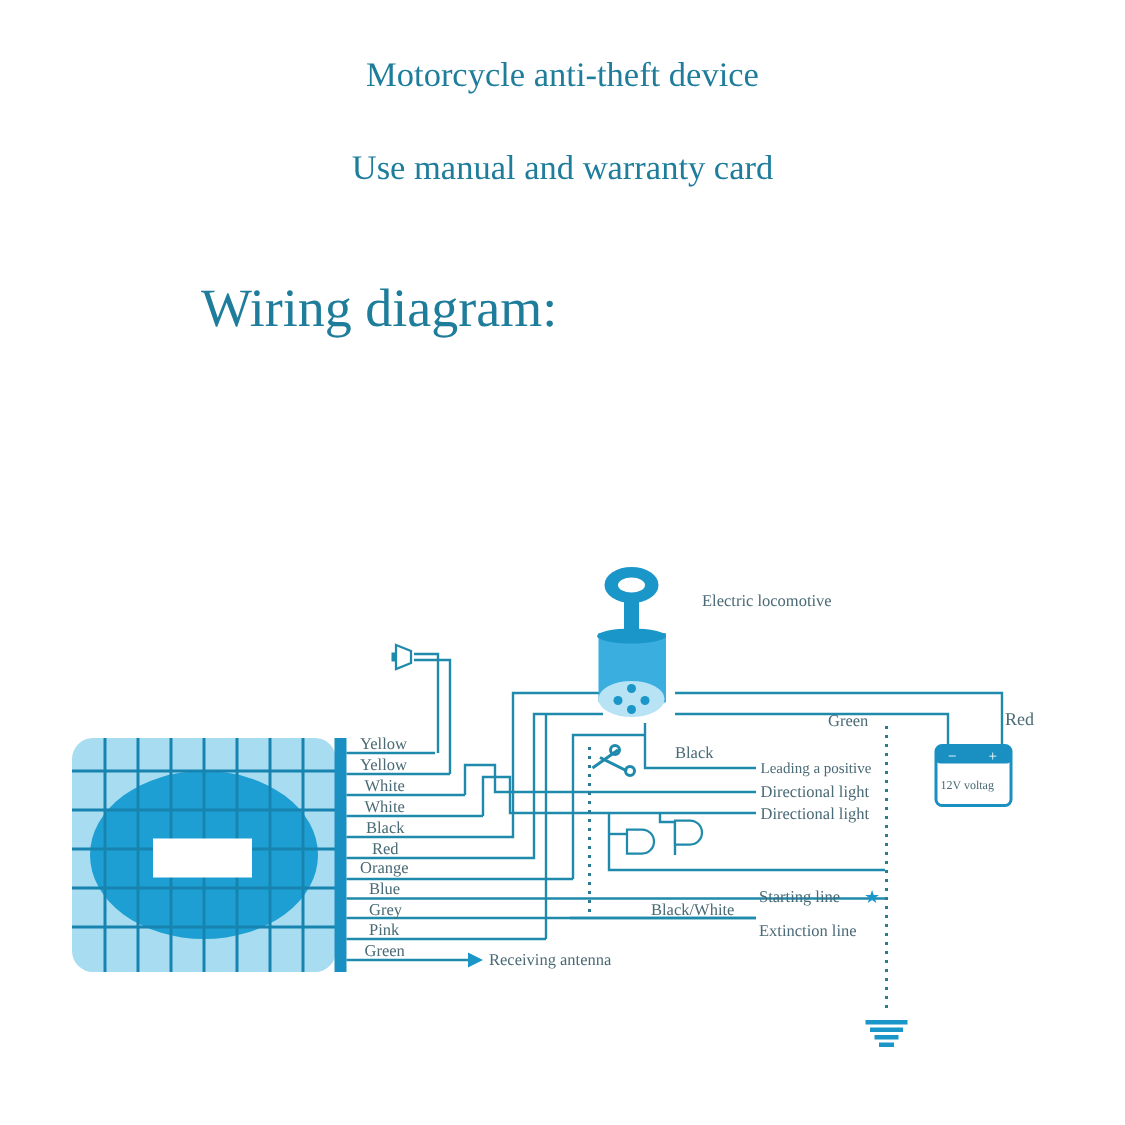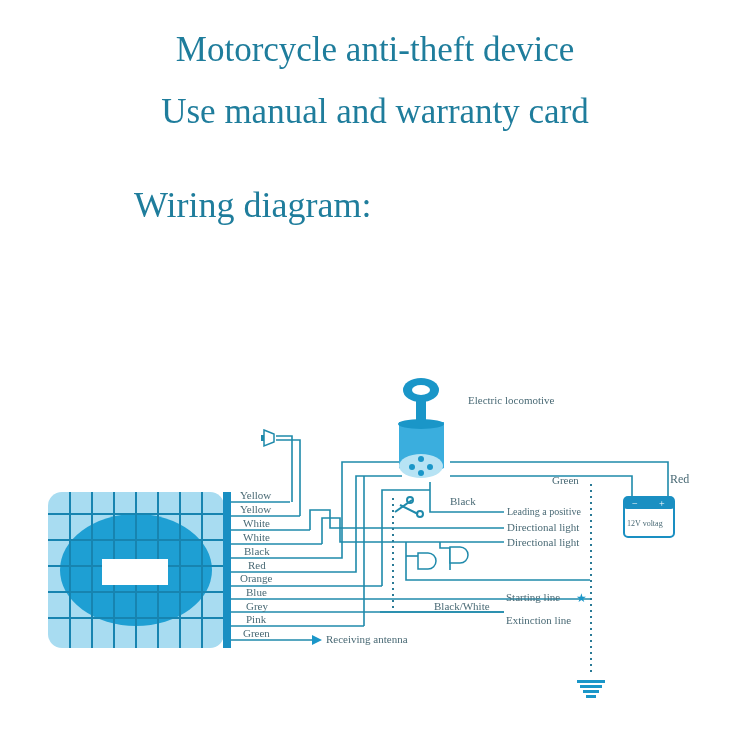--- a/index.html
+++ b/index.html
@@ -1,17 +1,17 @@
 <!DOCTYPE html>
 <html><head>
 <meta charset="utf-8">
 <style>
   html, body { margin:0; padding:0; background:#ffffff; }
   body { width:750px; height:750px; position:relative; overflow:hidden; font-family:"Liberation Serif", serif; }
-  .title { position:absolute; left:0; width:750px; text-align:center; color:#1f7d9c; font-size:35px; line-height:40px; }
+  .title { position:absolute; left:0; width:750px; text-align:center; color:#1f7d9c; font-size:23px; line-height:40px; }
   .heading { position:absolute; left:134px; top:184px; color:#1f7d9c; font-size:36px; }
   svg text { font-family:"Liberation Serif", serif; }
 </style>
 </head>
 <body>
 
 <div class="title" style="top:30px;">Motorcycle anti-theft device</div>
 <div class="title" style="top:92px;">Use manual and warranty card</div>
 <div class="heading">Wiring diagram:</div>
 

